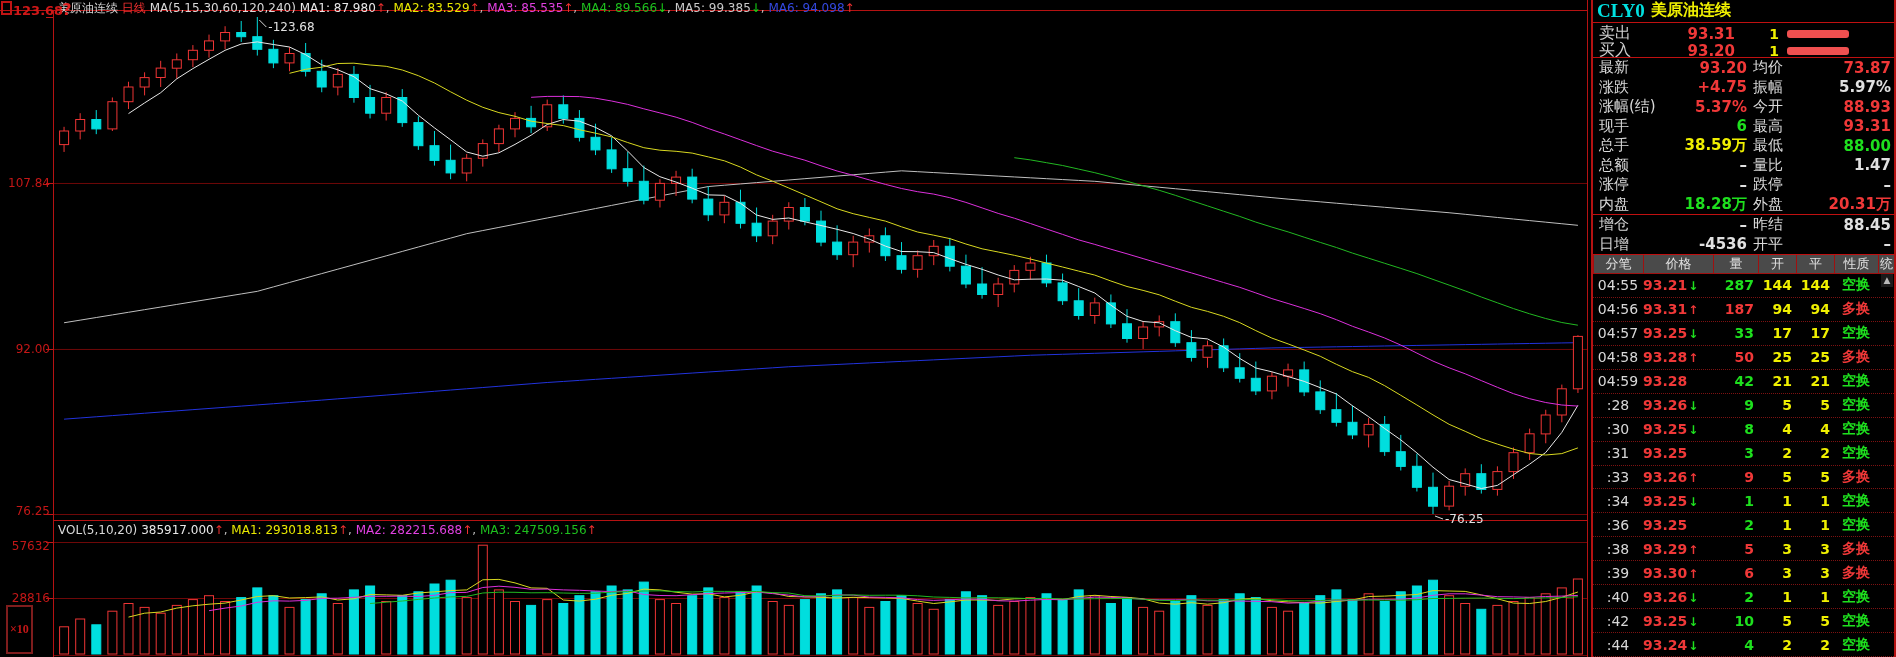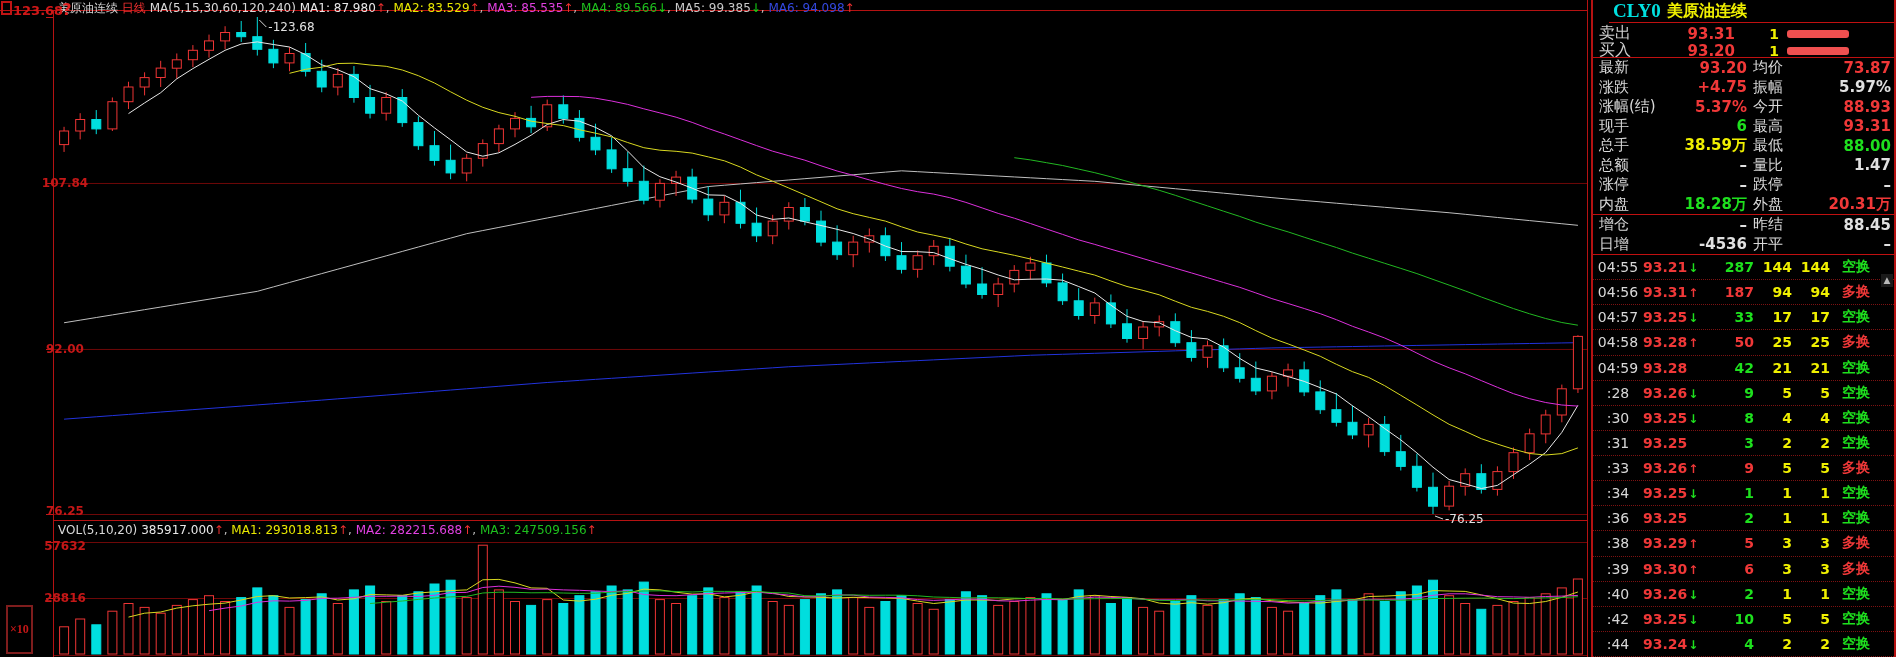--- a/index.html
+++ b/index.html
@@ -7,35 +7,35 @@
           font-family:"DejaVu Sans","Liberation Sans",sans-serif;}
   
   .chart-area{position:absolute;left:0;top:0;width:1591px;height:657px;}
   #chart-svg{position:absolute;left:0;top:0;}
   .chart-header{position:absolute;left:58px;top:1px;font-size:12px;line-height:14px;
                 white-space:nowrap;z-index:6;letter-spacing:0;}
   .vol-header{position:absolute;left:58px;top:523px;font-size:12px;line-height:14px;
               white-space:nowrap;z-index:6;}
   .hdr-sym{color:#d8d8d8;} .hdr-period{color:#f03030;} .hdr-params{color:#d8d8d8;}
   .arrow-up{color:#f03030;} .arrow-down{color:#16d916;} .hdr-comma{color:#bdbdbd;}
-  .axis-label{position:absolute;left:0;width:50px;text-align:center;color:#c41717;
-              font-size:12px;font-weight:700;transform:translateY(-50%);z-index:6;margin-left:40px;}
+  .axis-label{position:absolute;left:0;width:50px;text-align:right;color:#c41717;
+              font-size:12px;font-weight:400;transform:translateY(-50%);z-index:6;}
   .corner-label{position:absolute;left:1px;top:3px;z-index:7;color:#d01818;font-size:13px;
                 font-weight:700;display:flex;align-items:flex-start;}
   .corner-flag{display:inline-block;width:7px;height:10px;border:2px solid #c01414;
                margin-right:1px;margin-top:-2px;}
   .corner-question{color:#e02020;font-size:16px;font-weight:700;margin-left:-1px;margin-top:-3px;}
   .mult-box{position:absolute;left:6px;bottom:3px;border:2px solid #7f1d1d;color:#c41717;
             font-size:12px;font-weight:700;padding:16px 2px;line-height:13px;z-index:6;font-family:Liberation Serif, serif;}
   
   .quote-panel{position:absolute;left:1591px;top:0;width:305px;height:657px;background:#000;
                border-left:2px solid #b51212;border-right:2px solid #b51212;box-sizing:border-box;
                display:flex;flex-direction:column;}
-  .qp-header{height:22px;border-bottom:1px solid #c01010;display:flex;align-items:flex-end;
-             padding-left:4px;flex:0 0 auto;margin-left:16px;}
+  .qp-header{height:22px;border-bottom:1px solid #c01010;display:flex;align-items:flex-start;
+             padding-left:4px;flex:0 0 auto;}
   .qp-code{font-family:"Liberation Serif","DejaVu Serif",serif;font-weight:700;font-size:19px;
            color:#00e0e0;margin-right:6px;}
   .qp-name{color:#f0f000;font-size:16px;font-weight:700;}
   .ba-row{height:17px;display:grid;grid-template-columns:62px 80px 46px 1fr;align-items:center;
           padding:0 4px 0 6px;flex:0 0 auto;}
   .ba-label{color:#d0d0d0;font-size:16px;}
   .ba-price{color:#f03838;font-size:15px;font-weight:700;text-align:right;padding-right:6px;}
   .ba-size{color:#f0f000;font-size:14px;font-weight:700;text-align:right;padding-right:8px;}
   .ba-bar{height:8px;background:#f05050;border-radius:3px;width:62px;justify-self:start;}
   .qp-sep{height:0;border-top:1px solid #c01010;flex:0 0 auto;}
@@ -491,20 +491,29 @@
         </div>
         <div class="qp-row">
           <span class="qp-lab c-gray">日增</span>
           <span class="qp-val c-white">-4536</span>
           <span class="qp-lab c-gray">开平</span>
           <span class="qp-val2 c-white">–</span>
         </div>
       </div>
 
     <div class="tick-table">
+      <div class="tick-header" id="tick-header">
+          <div class="th">分笔</div>
+          <div class="th">价格</div>
+          <div class="th">量</div>
+          <div class="th">开</div>
+          <div class="th">平</div>
+          <div class="th">性质</div>
+          <div class="th">统</div>
+        </div>
       <div class="tick-body" id="tick-body">
           <div class="tick-row">
             <div class="tk-time">04:55</div>
             <div class="tk-price c-red">93.21<span class="tk-arrow c-green">↓</span></div>
             <div class="tk-num c-green">287</div>
             <div class="tk-num c-yellow">144</div>
             <div class="tk-num c-yellow">144</div>
             <div class="tk-nature c-green">空换</div>
             <div class=""></div>
           </div>

